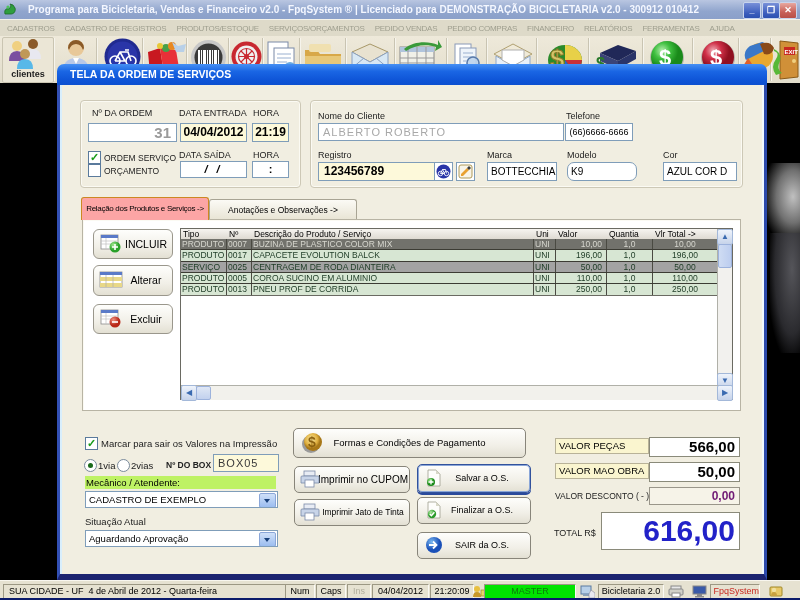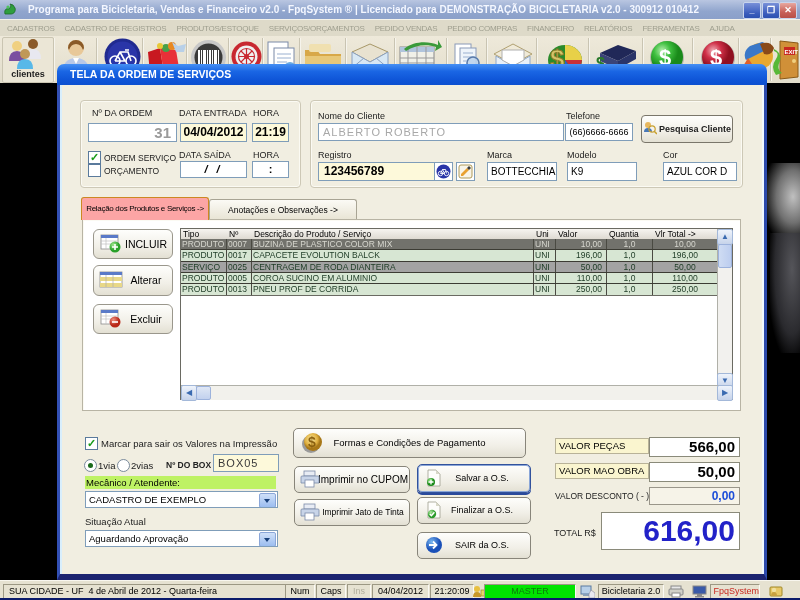--- a/index.html
+++ b/index.html
@@ -253,45 +253,39 @@
 <div class="lbl" style="left:47px;top:102px;font-size:8.5px;">ORÇAMENTO</div>
 <div class="lbl" style="left:122px;top:86px;">DATA SAÍDA</div>
 <div class="tb" style="left:123px;top:97px;width:65px;height:15px;font-size:11px;font-weight:bold;font-style:italic;text-align:center;line-height:15px;letter-spacing:3px;">/ /</div>
 <div class="lbl" style="left:196px;top:86px;">HORA</div>
 <div class="tb" style="left:195px;top:97px;width:35px;height:15px;font-size:11px;font-weight:bold;text-align:center;line-height:15px;">:</div>
 
 <div class="lbl" style="left:261px;top:47px;">Nome do Cliente</div>
 <div class="tb" style="left:261px;top:59px;width:240px;height:16px;font-size:11px;color:#a8a8a8;letter-spacing:1px;line-height:16px;padding-left:4px;">ALBERTO ROBERTO</div>
 <div class="lbl" style="left:509px;top:47px;">Telefone</div>
 <div class="tb" style="left:508px;top:59px;width:66px;height:16px;font-size:9px;text-align:center;line-height:16px;">(66)6666-6666</div>
-<div class="btn" style="left:584px;top:51px;width:90px;height:26px;line-height:26px;font-size:9px;font-weight:bold;border-color:#7a766a;color:#222;"><svg width="14" height="14" viewBox="0 0 14 14" style="vertical-align:-3px;margin-right:2px">
-        <circle cx="5" cy="4" r="3" fill="#e8b860"></circle>
-        <path d="M1 11 Q1 7 5 7 Q9 7 9 11 Z" fill="#4878b8"></path>
-        <circle cx="9" cy="8" r="3.2" fill="none" stroke="#c8a030" stroke-width="1.2"></circle>
-        <path d="M11 10 L14 13" stroke="#c8a030" stroke-width="1.5"></path>
-      </svg>Pesquisa Cliente</div>
 <div class="lbl" style="left:261px;top:86px;">Registro</div>
 <div class="tb ylw" style="left:261px;top:98px;width:110px;height:17px;font-size:12px;font-weight:bold;line-height:17px;padding-left:5px;">123456789</div>
 <div class="tb" style="left:377px;top:98px;width:17px;height:17px;"><svg width="15" height="15" viewBox="0 0 15 15" style="margin:1px">
         <circle cx="7.5" cy="7.5" r="7" fill="#2a35a8"></circle>
         <g stroke="#fff" stroke-width="0.9" fill="none">
           <circle cx="4.5" cy="9.5" r="2.2"></circle>
           <circle cx="10.5" cy="9.5" r="2.2"></circle>
           <path d="M4.5 9.5 L6.5 5.5 L9.5 5.5 L10.5 9.5 M6.5 5.5 L8.5 9.5 L4.5 9.5"></path>
         </g>
       </svg></div>
 <div class="tb" style="left:399px;top:98px;width:17px;height:17px;"><svg width="15" height="15" viewBox="0 0 15 15" style="margin:1px">
         <rect x="1" y="1" width="13" height="13" rx="2" fill="#f8f4e8" stroke="#b09a58"></rect>
         <path d="M3 10 L9 4 L11 6 L5 12 L3 12 Z" fill="#e8a030"></path>
         <path d="M9 4 L11 2 L13 4 L11 6 Z" fill="#3a3a3a"></path>
       </svg></div>
 <div class="lbl" style="left:430px;top:86px;">Marca</div>
 <div class="tb" style="left:430px;top:98px;width:65px;height:17px;font-size:10px;line-height:17px;padding-left:3px;">BOTTECCHIA</div>
 <div class="lbl" style="left:510px;top:86px;">Modelo</div>
-<div class="tb" style="left:510px;top:98px;width:65px;height:17px;font-size:10px;line-height:17px;padding-left:3px;">K9</div>
+<div class="tb" style="left:510px;top:98px;width:65px;height:17px;font-size:10px;line-height:17px;padding-left:3px;border-radius:7px;">K9</div>
 <div class="lbl" style="left:606px;top:86px;">Cor</div>
 <div class="tb" style="left:606px;top:98px;width:69px;height:17px;font-size:10px;line-height:17px;padding-left:3px;">AZUL COR D</div>
 
 <div class="abs" style="left:24px;top:133px;width:126px;height:22px;background:#fca5a5;border:1px solid #cc8822;border-bottom:none;border-radius:3px 3px 0 0;font-size:8px;letter-spacing:-0.3px;text-align:center;line-height:22px;z-index:3;">Relação dos Produtos e Serviços -&gt;</div>
 <div class="abs" style="left:152px;top:135px;width:146px;height:20px;background:linear-gradient(#fbfaf5,#e8e4d4);border:1px solid #a8a494;border-bottom:none;border-radius:3px 3px 0 0;font-size:8.5px;text-align:center;line-height:20px;">Anotações e Observações -&gt;</div>
 
 <div class="abs" style="left:25px;top:155px;width:657px;height:190px;background:#fff;border:1px solid #b8b4a4;box-shadow:1px 1px 0 #fbfaf3 inset;z-index:2;"></div>
 
 <div class="btn" style="left:36px;top:165px;width:78px;height:28px;border-radius:6px;border-color:#9a978c;z-index:3;">
   <svg width="22" height="20" viewBox="0 0 22 20" style="position:absolute;left:6px;top:4px">
@@ -480,21 +474,21 @@
         </defs>
         <path d="M4 9 h7 M8 5.5 L11.5 9 L8 12.5" stroke="#fff" stroke-width="1.8" fill="none"></path>
       </svg>
   <span style="margin-left:16px;line-height:25px;font-size:9px;">SAIR da O.S.</span></div>
 
 <div class="abs" style="left:498px;top:374px;width:89px;height:14px;background:#faf5cf;border:1px solid #b8b298;font-size:9.5px;line-height:14px;padding-left:3px;">VALOR PEÇAS</div>
 <div class="tb" style="left:592px;top:373px;width:85px;height:18px;border-color:#8a8a7a;font-size:15px;font-weight:bold;text-align:right;line-height:18px;padding-right:4px;">566,00</div>
 <div class="abs" style="left:498px;top:399px;width:89px;height:14px;background:#faf5cf;border:1px solid #b8b298;font-size:9.5px;line-height:14px;padding-left:3px;">VALOR MAO OBRA</div>
 <div class="tb" style="left:592px;top:398px;width:85px;height:18px;border-color:#8a8a7a;font-size:15px;font-weight:bold;text-align:right;line-height:18px;padding-right:4px;">50,00</div>
 <div class="lbl" style="left:498px;top:427px;font-size:8.5px;">VALOR DESCONTO ( - )</div>
-<div class="tb" style="left:592px;top:423px;width:85px;height:16px;background:#f6f3e8;border-color:#9a968a;font-size:12px;font-weight:bold;color:#1d4ed8;text-align:right;line-height:16px;padding-right:4px;">0,00</div>
+<div class="tb" style="left:592px;top:423px;width:85px;height:16px;background:#f6f3e8;border-color:#9a968a;font-size:12px;font-weight:bold;color:#701a75;text-align:right;line-height:16px;padding-right:4px;">0,00</div>
 <div class="lbl" style="left:497px;top:464px;font-size:9px;">TOTAL R$</div>
 <div class="tb" style="left:544px;top:448px;width:133px;height:36px;border-color:#8a8a7a;font-size:30px;font-weight:bold;color:#2222c8;text-align:right;line-height:36px;padding-right:4px;">616,00</div>
 </div>
 
 <div id="statusbar" class="abs">
   <div class="sp" style="left:3px;width:279px;padding-left:5px;">SUA CIDADE - UF&nbsp; 4 de Abril de 2012 - Quarta-feira</div>
   <div class="sp" style="left:285px;width:28px;text-align:center;">Num</div>
   <div class="sp" style="left:316px;width:28px;text-align:center;">Caps</div>
   <div class="sp" style="left:347px;width:22px;text-align:center;color:#b2af9e;">Ins</div>
   <div class="sp" style="left:372px;width:55px;text-align:center;">04/04/2012</div>

